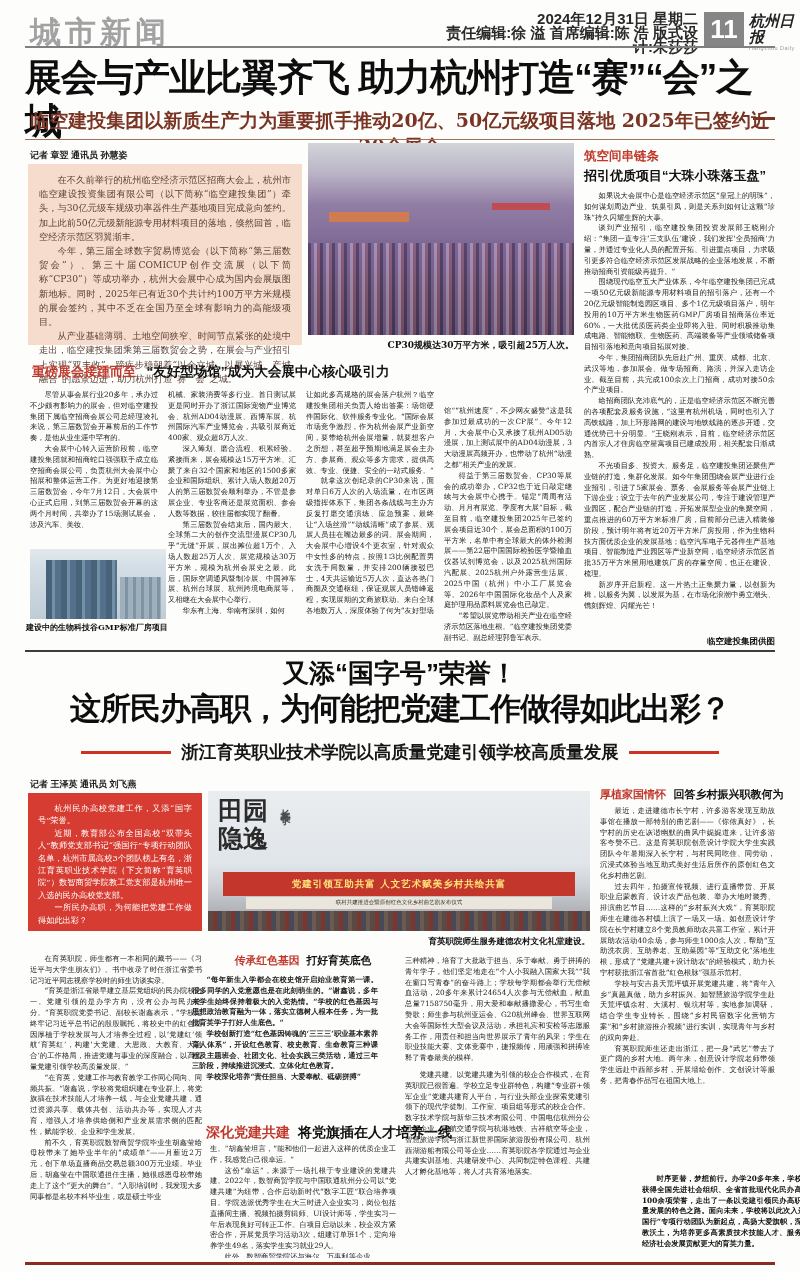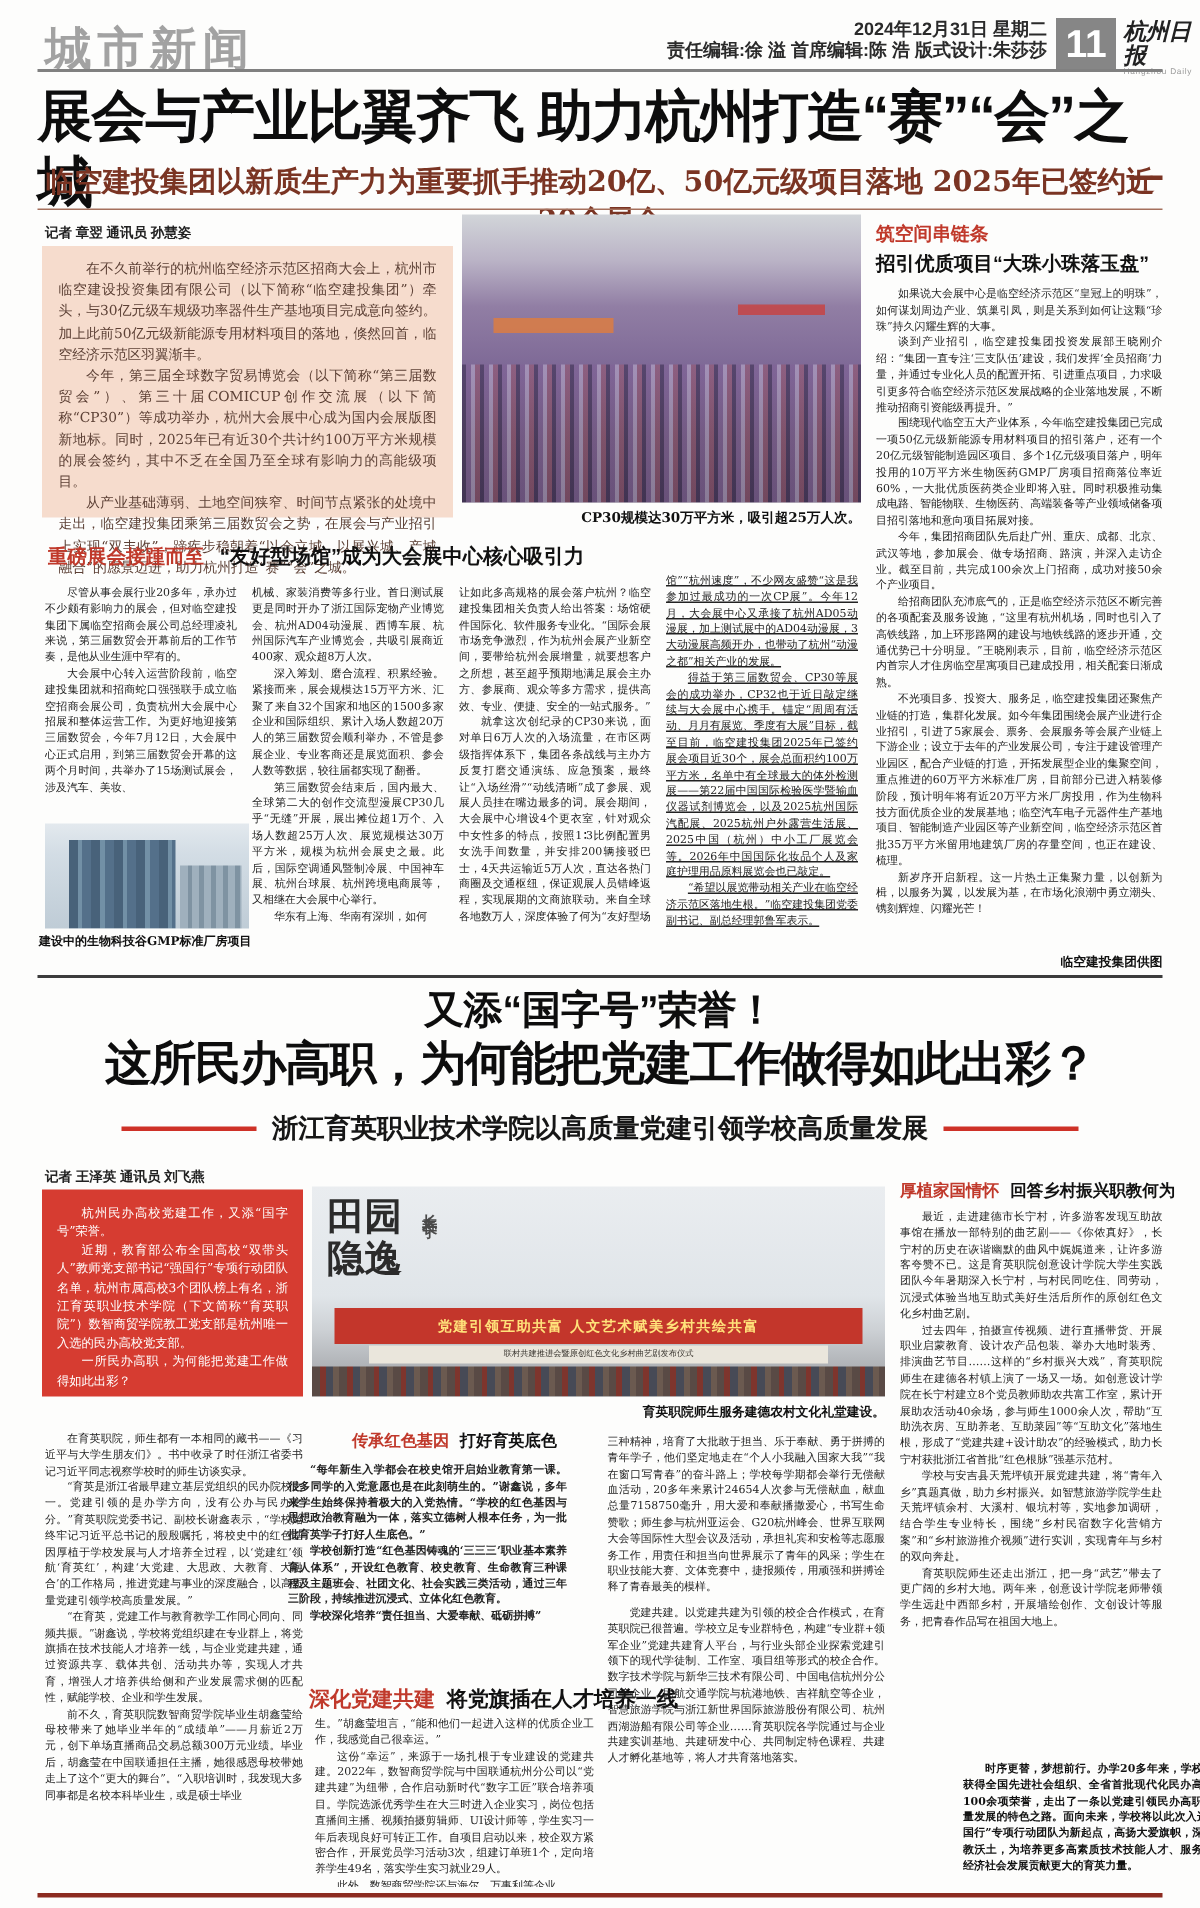--- a/index.html
+++ b/index.html
@@ -2,21 +2,21 @@
 <html><head>
 <meta charset="utf-8">
 <style>
   html,body{margin:0;padding:0;background:#e8e8e8;}
   #page{position:relative;width:800px;height:1272px;background:#fdfdfc;margin:0 auto;overflow:hidden;
         font-family:"DejaVu Serif","Liberation Serif",serif;color:#1c1c1c;}
   .abs{position:absolute;}
   .sans{font-family:"Liberation Sans","DejaVu Sans",sans-serif;}
   
   .section-name{font-size:31px;font-weight:700;color:#a2a2a2;letter-spacing:4px;}
-  .meta{font-size:12px;font-weight:700;color:#2a2a2a;text-align:right;line-height:14px;}
+  .meta{font-size:15px;font-weight:700;color:#2a2a2a;text-align:right;line-height:14px;}
   .pagenum{width:40px;height:34px;background:#868686;color:#fff;font-size:26px;font-weight:700;
            text-align:center;line-height:34px;}
   .masthead{font-size:15px;font-style:italic;font-weight:700;color:#222;line-height:16px;}
   .masthead-en{font-size:5.5px;color:#999;letter-spacing:.5px;}
   .rule{background:#808080;}
   
   .headline1{font-size:37px;line-height:44px;font-weight:900;color:#0d0d0d;letter-spacing:-1px;}
   .subheadline1{font-size:19px;font-weight:700;text-align:center;color:#7a3423;}
   .byline{font-size:9px;font-weight:700;color:#222;}
   .introbox{background:#f6dccd;color:#5c4035;padding:9px 11px;font-size:9.2px;line-height:14.2px;text-align:justify;}
@@ -125,21 +125,21 @@
   <div class="abs bodycol cont" style="left:168px;top:390px;width:128px;height:252px;">
       <p>机械、家装消费等多行业。首日测试展更是同时开办了浙江国际宠物产业博览会、杭州AD04动漫展、西博车展、杭州国际汽车产业博览会，共吸引展商近400家、观众超8万人次。</p>
       <p>深入筹划、磨合流程、积累经验。紧接而来，展会规模达15万平方米、汇聚了来自32个国家和地区的1500多家企业和国际组织、累计入场人数超20万人的第三届数贸会顺利举办，不管是参展企业、专业客商还是展览面积、参会人数等数据，较往届都实现了翻番。</p>
       <p>第三届数贸会结束后，国内最大、全球第二大的创作交流型漫展CP30几乎“无缝”开展，展出摊位超1万个、入场人数超25万人次、展览规模达30万平方米，规模为杭州会展史之最。此后，国际空调通风暨制冷展、中国神车展、杭州台球展、杭州跨境电商展等，又相继在大会展中心举行。</p>
       <p>华东有上海、华南有深圳，如何</p>
     </div>
   <div class="abs bodycol cont" style="left:306px;top:390px;width:128px;height:252px;">
       <p>让如此多高规格的展会落户杭州？临空建投集团相关负责人给出答案：场馆硬件国际化、软件服务专业化。“国际会展市场竞争激烈，作为杭州会展产业新空间，要带给杭州会展增量，就要想客户之所想，甚至超乎预期地满足展会主办方、参展商、观众等多方需求，提供高效、专业、便捷、安全的一站式服务。”</p>
       <p>就拿这次创纪录的CP30来说，面对单日6万人次的入场流量，在市区两级指挥体系下，集团各条战线与主办方反复打磨交通演练、应急预案，最终让“入场丝滑”“动线清晰”成了参展、观展人员挂在嘴边最多的词。展会期间，大会展中心增设4个更衣室，针对观众中女性多的特点，按照1∶3比例配置男女洗手间数量，并安排200辆接驳巴士，4天共运输近5万人次，直达各热门商圈及交通枢纽，保证观展人员错峰返程，实现展期的文商旅联动。来自全球各地数万人，深度体验了何为“友好型场</p>
     </div>
-  <div class="abs bodycol cont" style="left:444px;top:382px;width:128px;height:252px;text-decoration:underline;">
+  <div class="abs bodycol cont" style="left:444px;top:406px;width:128px;height:252px;">
       <p>馆”“杭州速度”，不少网友盛赞“这是我参加过最成功的一次CP展”。今年12月，大会展中心又承接了杭州AD05动漫展，加上测试展中的AD04动漫展，3大动漫展高频开办，也带动了杭州“动漫之都”相关产业的发展。</p>
       <p>得益于第三届数贸会、CP30等展会的成功举办，CP32也于近日敲定继续与大会展中心携手。锚定“周周有活动、月月有展览、季度有大展”目标，截至目前，临空建投集团2025年已签约展会项目近30个，展会总面积约100万平方米，名单中有全球最大的体外检测展——第22届中国国际检验医学暨输血仪器试剂博览会，以及2025杭州国际汽配展、2025杭州户外露营生活展、2025中国（杭州）中小工厂展览会等。2026年中国国际化妆品个人及家庭护理用品原料展览会也已敲定。</p>
       <p>“希望以展览带动相关产业在临空经济示范区落地生根。”临空建投集团党委副书记、副总经理郭鲁军表示。</p>
     </div>
 
   <div class="abs" style="left:25px;top:650px;width:750px;height:2px;background:#3c3c3c;"></div>
 
   <div class="abs sans headline2a" style="left:25px;top:658px;width:750px;">又添“国字号”荣誉！</div>
   <div class="abs sans headline2b" style="left:25px;top:691px;width:750px;text-align:center;">这所民办高职，为何能把党建工作做得如此出彩？</div>
   <div class="abs subheadline2" style="left:25px;top:740px;width:750px;">

